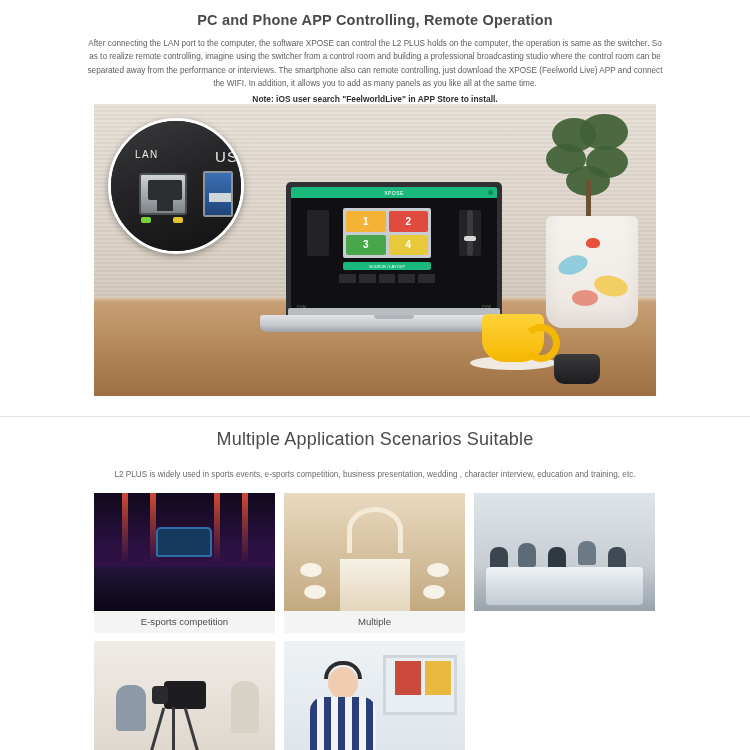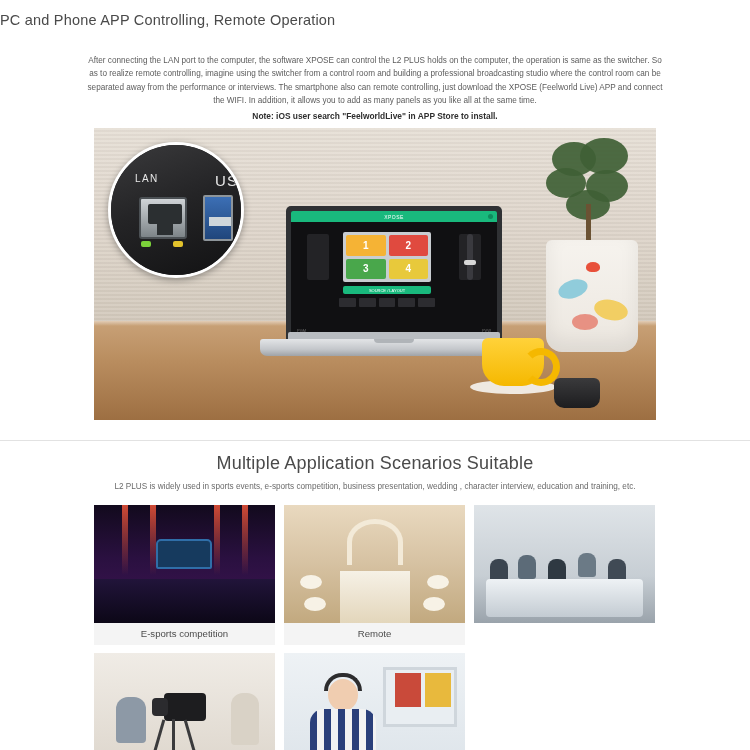--- a/index.html
+++ b/index.html
@@ -8,25 +8,26 @@
     width: 750px; height: 750px;
     background: #ffffff;
     font-family: "Liberation Sans", sans-serif;
     overflow: hidden;
   }
   .page { width: 750px; height: 750px; position: relative; }
 
   
   .section1 { padding-top: 12px; }
   .s1-title {
+    text-align: center;
     font-size: 14.5px;
     color: #4a4a4a;
-    font-weight: 400;
+    font-weight: 700;
     letter-spacing: .2px;
-    margin-bottom: 26px;
+    margin-bottom: 9px;
   }
   .s1-body {
     width: 578px;
     margin: 0 auto;
     font-size: 8.2px;
     line-height: 1.62;
     color: #5c5c5c;
     text-align: center;
   }
   .s1-note {
@@ -34,21 +35,21 @@
     margin: 4px auto 0;
     text-align: center;
     font-size: 8.4px;
     color: #2e2e2e;
     font-weight: bold;
   }
 
   
   .hero {
     width: 562px; height: 292px;
-    margin: 7px auto 0;
+    margin: 0 auto 0;
     position: relative;
     overflow: hidden;
     background: #ef4444;
   }
   
   .hero-wall {
     position: absolute; left:0; top:0; width:100%; height:68%;
     background:
       repeating-linear-gradient(180deg, rgba(255,255,255,.06) 0 2px, rgba(0,0,0,.03) 2px 4px),
       linear-gradient(180deg,#e7e0d7 0%, #ded5ca 55%, #d3c9bc 100%);
@@ -218,21 +219,21 @@
 
   
   .divider { width: 750px; height: 1px; background:#e2e2e2; margin-top: 20px; }
 
   
   .section2 { padding-top: 12px; }
   .s2-title {
     text-align:center; font-size: 18px; color:#4a4a4a; font-weight:400; letter-spacing:.2px;
   }
   .s2-sub {
-    text-align:center; font-size: 8.2px; color:#6a6a6a; margin-top: 8px;
+    text-align:center; font-size: 8.2px; color:#6a6a6a; margin-top: 20px;
   }
 
   .grid {
     width: 562px; margin: 14px auto 0;
     display: grid;
     grid-template-columns: repeat(3, 181px);
     grid-auto-rows: auto;
     gap: 8px 9px;
   }
   .card { width: 181px; }
@@ -399,21 +400,21 @@
 
       <div class="card">
         <div class="thumb t-wed">
           <div class="aisle"></div>
           <div class="arch"></div>
           <div class="tbl g1"></div>
           <div class="tbl g2"></div>
           <div class="tbl g3"></div>
           <div class="tbl g4"></div>
         </div>
-        <div class="caption">Remote</div>
+        <div class="caption">Multiple</div>
       </div>
 
       <div class="card">
         <div class="thumb t-biz">
           <div class="p p1"></div>
           <div class="p p2"></div>
           <div class="p p3"></div>
           <div class="p p4"></div>
           <div class="p p5"></div>
           <div class="tbl"></div>

